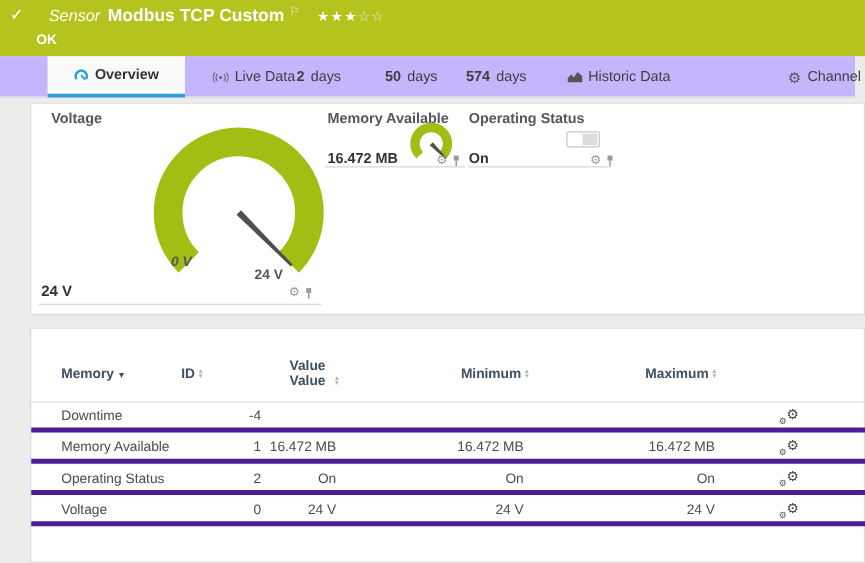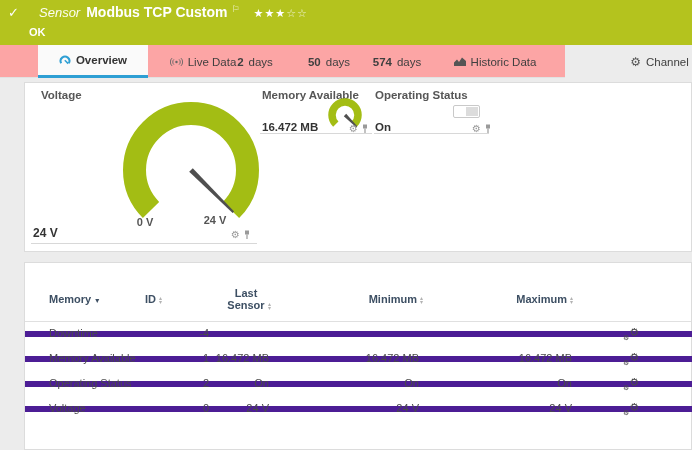--- a/index.html
+++ b/index.html
@@ -16,21 +16,21 @@
   .titlerow { position:absolute; left:27px; top:4px; white-space:nowrap;margin-left:12px; }
   .kind { font-style:italic; font-size:13px; color:#fdfef3; margin-right:6px; }
   .sensor-title { font-size:14px; font-weight:bold; }
   .flag { font-size:9px; vertical-align:super; margin-left:4px; color:#f6f8e2; }
   .stars { margin-left:14px; font-size:11px; letter-spacing:1px; }
   .stars .filled { color:#ffffff; }
   .stars .empty { color:rgba(255,255,255,0.75); }
   .status-ok { position:absolute; left:29px; top:26px; font-size:11px; font-weight:bold; }
 
   
-  .tabbar { position:absolute; left:0; top:45px; width:565px; height:33px; background:#fca5a5; border-bottom:1px solid #e2e2e2; }
+  .tabbar { position:absolute; left:0; top:45px; width:684px; height:33px; background:#c4b5fd; border-bottom:1px solid #e2e2e2; }
   .tab { position:absolute; top:0; height:33px; display:flex; align-items:center; justify-content:center; gap:5px;
          font-size:11.5px; color:#3f3f3f; cursor:pointer; white-space:nowrap; }
   .tab.active { background:#fafafa; border-bottom:3px solid #2e9fd4; font-weight:bold; color:#333; }
   .tab b { font-weight:bold; }
   .tab .gear-glyph { font-size:12px; color:#555; }
 
   
   .panel { position:absolute; left:24px; width:668px; background:#fff; border:1px solid #dcdcdc; }
   #gauge-panel { top:82px; height:170px; }
   #table-panel { top:262px; height:188px; }
@@ -46,21 +46,21 @@
   .toggle { position:absolute; left:428px; top:22px; width:27px; height:13px; background:#fff; border:1px solid #c9c9c9; border-radius:2px; }
   .toggle .knob { position:absolute; right:1px; top:1px; bottom:1px; width:12px; background:#dcdcdc; }
 
   
   .th { position:absolute; font-size:11px; font-weight:bold; color:#3d4f63; }
   .th .lbl { cursor:pointer; }
   .sort { display:inline-flex; flex-direction:column; vertical-align:middle; margin-left:3px; cursor:pointer; }
   .sort i { font-style:normal; font-size:6px; line-height:4px; color:#b3b3b3; font-family:"DejaVu Sans",sans-serif; }
   .dd-arrow { font-size:8px; color:#3d4f63; margin-left:4px; font-family:"DejaVu Sans",sans-serif; cursor:pointer; }
   .thead-divider { position:absolute; left:0; right:0; top:58px; border-top:1px solid #e0e0e0; }
-  .trow { position:absolute; left:0; width:668px; height:16px; border-bottom:6px solid #4c1d95; cursor:pointer; }
+  .trow { position:absolute; left:0; width:668px; height:25px; border-bottom:4px solid #4c1d95; cursor:pointer; }
   .trow div { position:absolute; line-height:25px; font-size:11px; color:#4a4a4a; }
   .c-channel { left:24px; }
   .c-id   { left:130px; width:54px;  text-align:right; }
   .c-last { left:160px; width:84px;  text-align:right; }
   .c-min  { left:290px; width:104px; text-align:right; }
   .c-max  { left:440px; width:107px; text-align:right; }
   .c-set  { left:594px; width:24px;  text-align:center; }
   .two-gears { position:relative; display:inline-block; width:16px; height:16px; vertical-align:middle; cursor:pointer; }
   .two-gears .tg-big   { position:absolute; right:0; top:1px; font-size:11px; line-height:11px; color:#4a4a4a; font-family:"DejaVu Sans",sans-serif; }
   .two-gears .tg-small { position:absolute; left:0; bottom:0; font-size:7px; line-height:7px; color:#4a4a4a; font-family:"DejaVu Sans",sans-serif; }
@@ -115,21 +115,21 @@
   </div>
 </div>
 
 <div class="panel" id="gauge-panel">
 
   <div class="w-title" style="left:16px; top:6px;">Voltage</div>
   <svg style="position:absolute; left:86px; top:13px;" width="160" height="140" viewBox="-80 -74 160 140">
     <path d="M -40 40 A 56.5 56.5 0 1 1 40 40" fill="none" stroke="#a3bd14" stroke-width="23"></path>
     <polygon points="-1.8,1.8 41.6,43.1 43.1,41.6 1.8,-1.8" fill="#4f4f4f"></polygon>
   </svg>
-  <div class="scale-label" style="left:100px; top:133px; width:40px;">0 V</div>
+  <div class="scale-label" style="left:100px; top:121px; width:40px;font-style:italic;">0 V</div>
   <div class="scale-label" style="left:168px; top:131px; width:44px;">24 V</div>
   <div class="w-value" style="left:8px; top:143px;">24 V</div>
   <div class="mini-icons" style="left:206px; top:147px;">
     <span class="gear-sm icon-font">⚙</span>
     <svg width="8" height="10" viewBox="0 0 8 10">
         <rect x="2" y="0.5" width="4" height="4" fill="#9a9a9a"></rect>
         <line x1="4" y1="4.5" x2="4" y2="9" stroke="#9a9a9a" stroke-width="1.2"></line>
       </svg>
   </div>
   <div class="w-underline" style="left:6px; top:160px; width:226px;"></div>
@@ -169,21 +169,21 @@
   <div class="th" style="left:24px; top:30px;">
     <span class="lbl">Memory</span><span class="dd-arrow">▾</span>
   </div>
   <div class="th" style="left:120px; top:30px; width:64px; text-align:left;">
     <span class="lbl">ID</span><span class="sort">
         <i>▴</i>
         <i>▾</i>
       </span>
   </div>
   <div class="th" style="left:186px; top:24px; width:60px; text-align:right;">
-    <span class="lbl" style="display:inline-block; width:38px; text-align:center;">Last Sensor</span><span class="sort">
+    <span class="lbl" style="display:inline-block; width:38px; text-align:center;">Value Value</span><span class="sort">
         <i>▴</i>
         <i>▾</i>
       </span>
   </div>
   <div class="th" style="left:300px; top:30px; width:98px; text-align:right;">
     <span class="lbl">Minimum</span><span class="sort">
         <i>▴</i>
         <i>▾</i>
       </span>
   </div>

